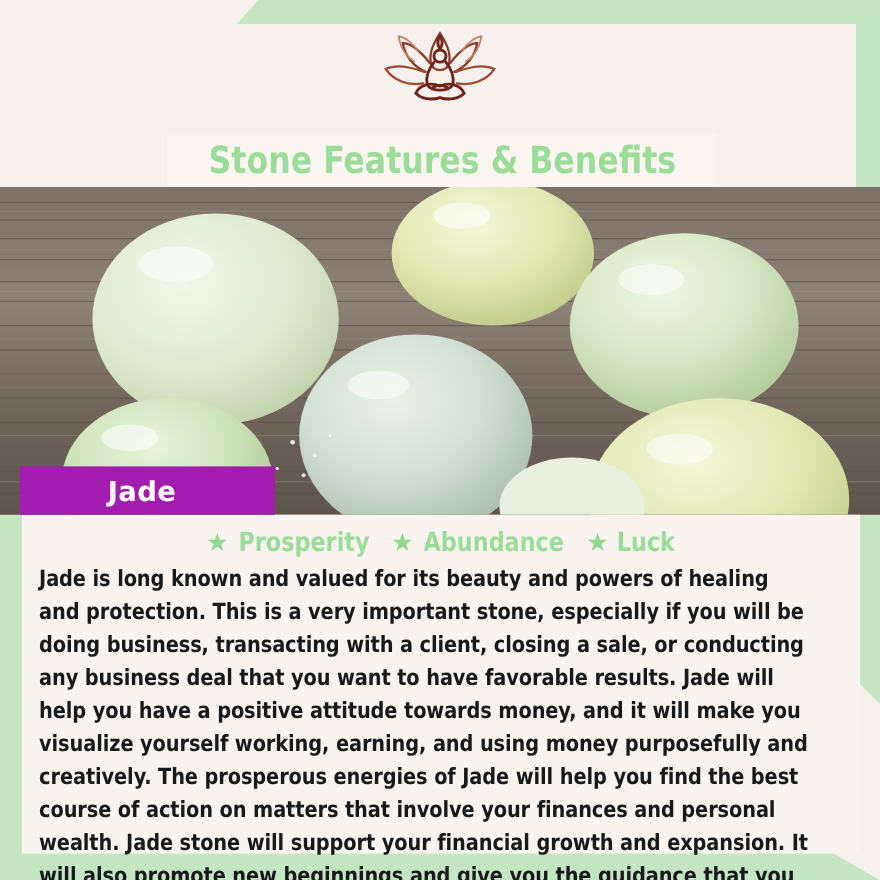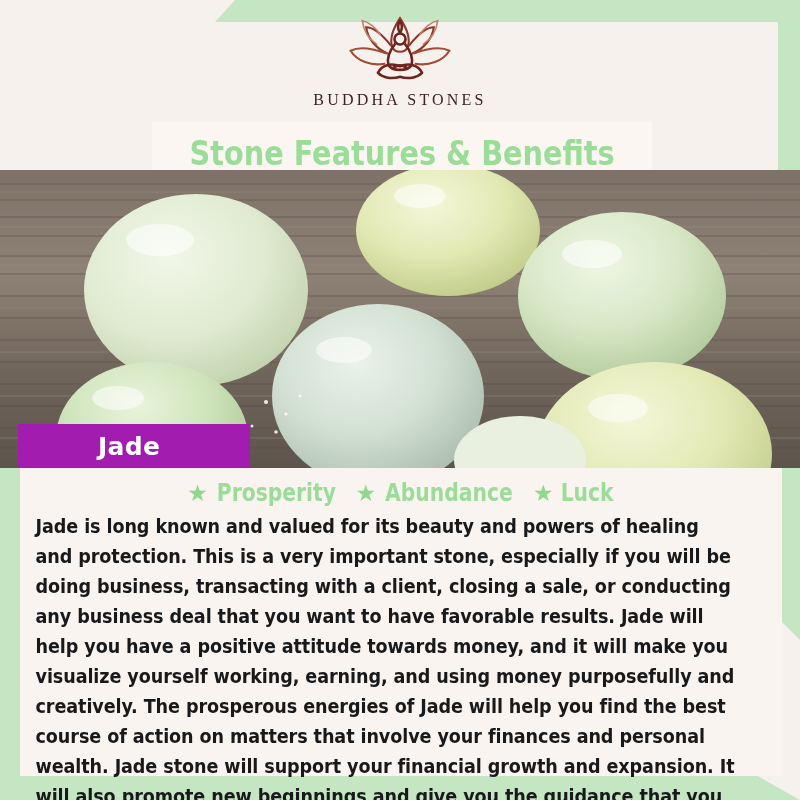--- a/index.html
+++ b/index.html
@@ -77,21 +77,21 @@
     font-weight: 400;
   }
 
   
   .title-banner {
     position: absolute;
     top: 122px; left: 152px;
     width: 500px; height: 48px;
     background: #fbf6f2;
     display: flex;
-    align-items: flex-end;
+    align-items: center;
     justify-content: center;
     z-index: 6;
   }
   .title-text {
     font-family: "Liberation Sans Narrow", "DejaVu Sans Condensed", "Liberation Sans", sans-serif;
     font-weight: 700;
     font-size: 34px;
     line-height: 34px;
     color: #9adc98;
     letter-spacing: 0px;
@@ -213,21 +213,20 @@
 
           <path d="M100 31 C96 24 96 18 100 12 C104 18 104 24 100 31"></path>
           <path d="M92 48 C84 58 80 70 82 80 C88 90 112 90 118 80 C120 70 116 58 108 48"></path>
 
           <path d="M66 92 C72 80 86 76 100 82 C114 76 128 80 134 92 C126 100 112 102 100 98 C88 102 74 100 66 92 Z"></path>
 
           <path d="M90 84 C96 80 104 80 110 84"></path>
         </g>
       </svg>
     </span>
-    <span class="logo-word">BUDDHA STONES</span>
   </div>
 
   <div class="title-banner">
     <span class="title-text">Stone Features &amp; Benefits</span>
   </div>
 
   <div class="photo">
     <svg viewBox="0 0 800 298" xmlns="http://www.w3.org/2000/svg" preserveAspectRatio="none">
       <defs>
         <linearGradient id="wood" x1="0" y1="0" x2="0" y2="1">

